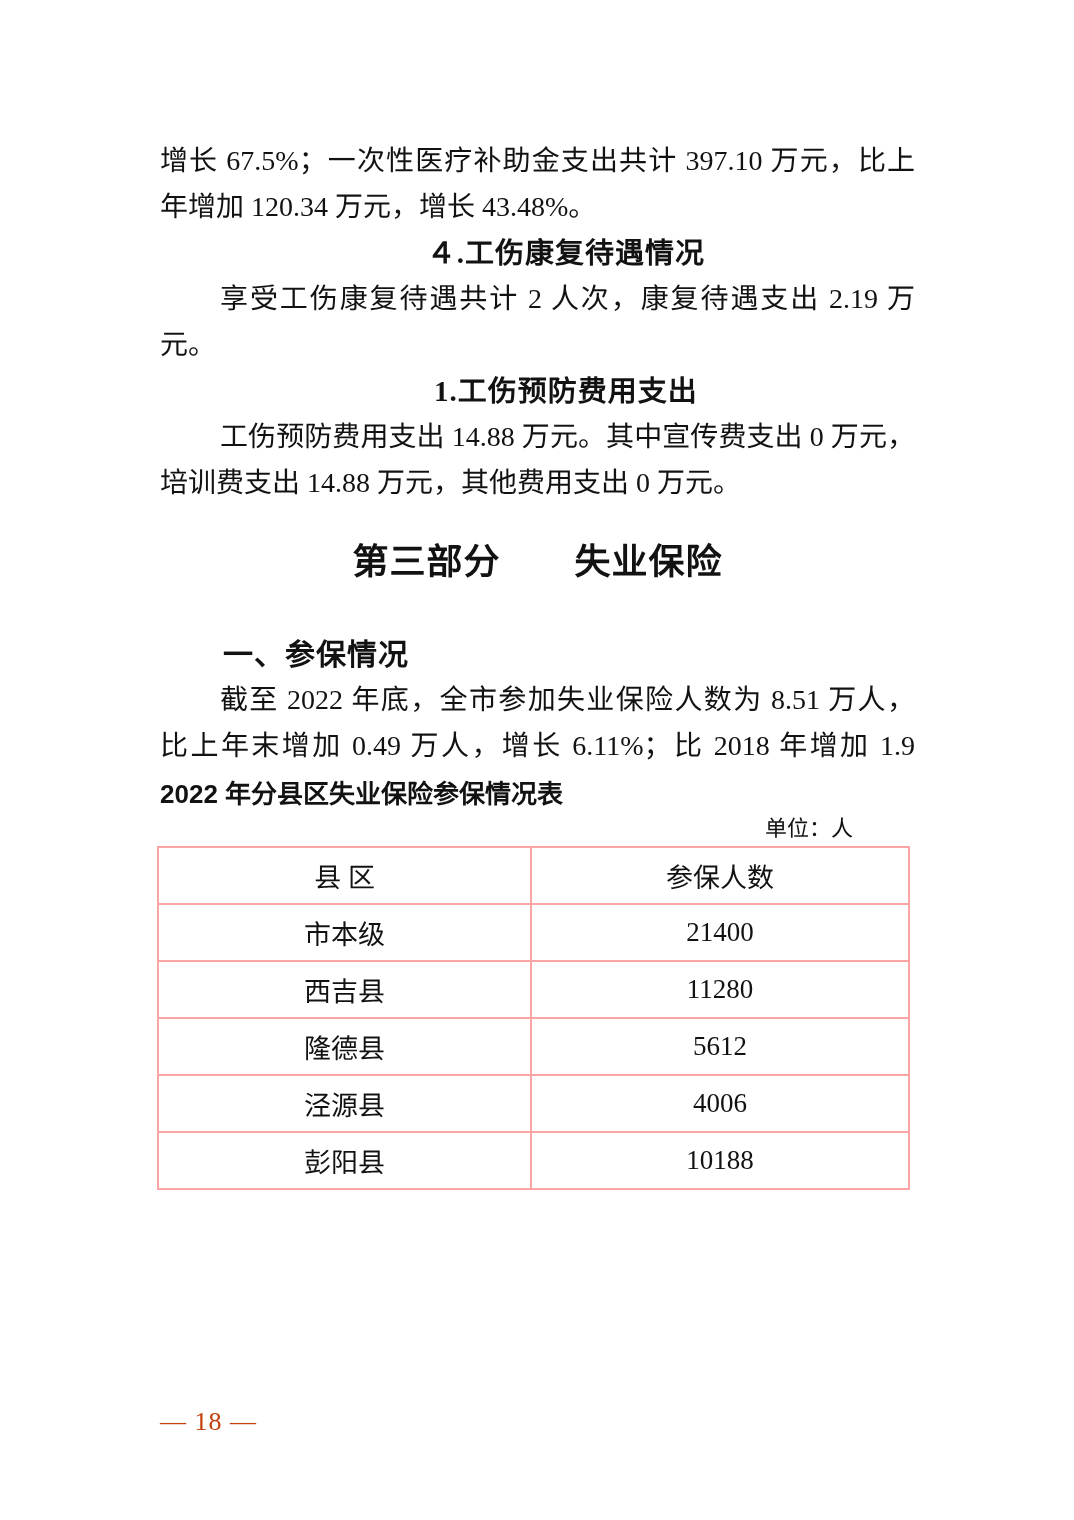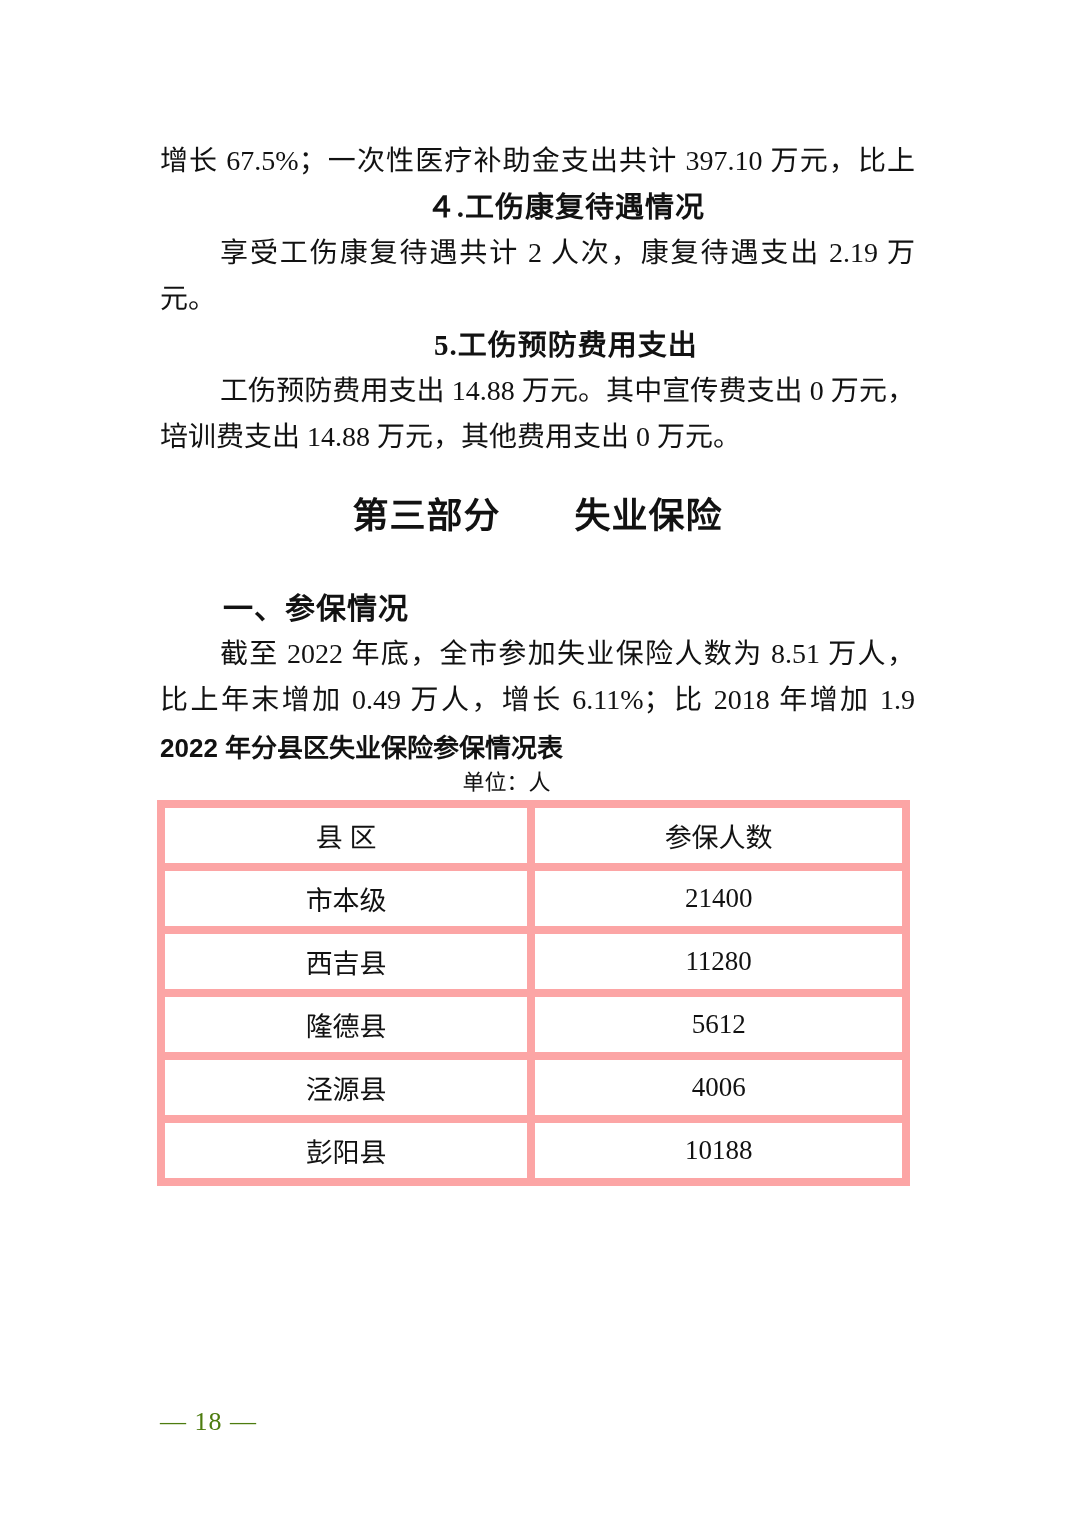--- a/index.html
+++ b/index.html
@@ -65,68 +65,69 @@
     font-size: 26px;
     font-weight: bold;
     line-height: 38px;
     margin-top: 6px;
     text-align: left;
   }
   .unit-label {
     font-size: 22px;
     line-height: 28px;
     margin-top: 2px;
-    text-align: center;
+    text-align: right;
     padding-right: 62px;
   }
   table.data-table {
     border-collapse: collapse;
     table-layout: fixed;
     width: 753px;
     margin: 3px 0 0 -3px;
   }
   .data-table col.c1 { width: 49.7%; }
   .data-table col.c2 { width: 50.3%; }
   .data-table th, .data-table td {
-    border: 8px solid #fca5a5;
+    border: 2px solid #fca5a5;
     height: 55px;
     padding: 0;
     text-align: center;
     vertical-align: middle;
     font-size: 27px;
     font-weight: normal;
   }
   .footer {
     position: absolute;
     left: 160px;
     top: 1406px;
     font-size: 26px;
     line-height: 32px;
-    color: #4d7c0f;
+    color: #c2410c;
     letter-spacing: 1px;
   }
 </style>
 </head>
 <body>
 
 <div class="page">
   <div class="content">
 
     <div class="para">
       <div class="line just">增长 67.5%；一次性医疗补助金支出共计 397.10 万元，比上</div>
+      <div class="line">年增加 120.34 万元，增长 43.48%。</div>
     </div>
 
     <div class="heading-num">４.工伤康复待遇情况</div>
 
     <div class="para">
       <div class="line just indent">享受工伤康复待遇共计 2 人次，康复待遇支出 2.19 万</div>
       <div class="line">元。</div>
     </div>
 
-    <div class="heading-num">5.工伤预防费用支出</div>
+    <div class="heading-num">1.工伤预防费用支出</div>
 
     <div class="para">
       <div class="line just indent">工伤预防费用支出 14.88 万元。其中宣传费支出 0 万元，</div>
       <div class="line">培训费支出 14.88 万元，其他费用支出 0 万元。</div>
     </div>
 
     <div class="section-title">第三部分　　失业保险</div>
 
     <div class="sub-heading">一、参保情况</div>
 

